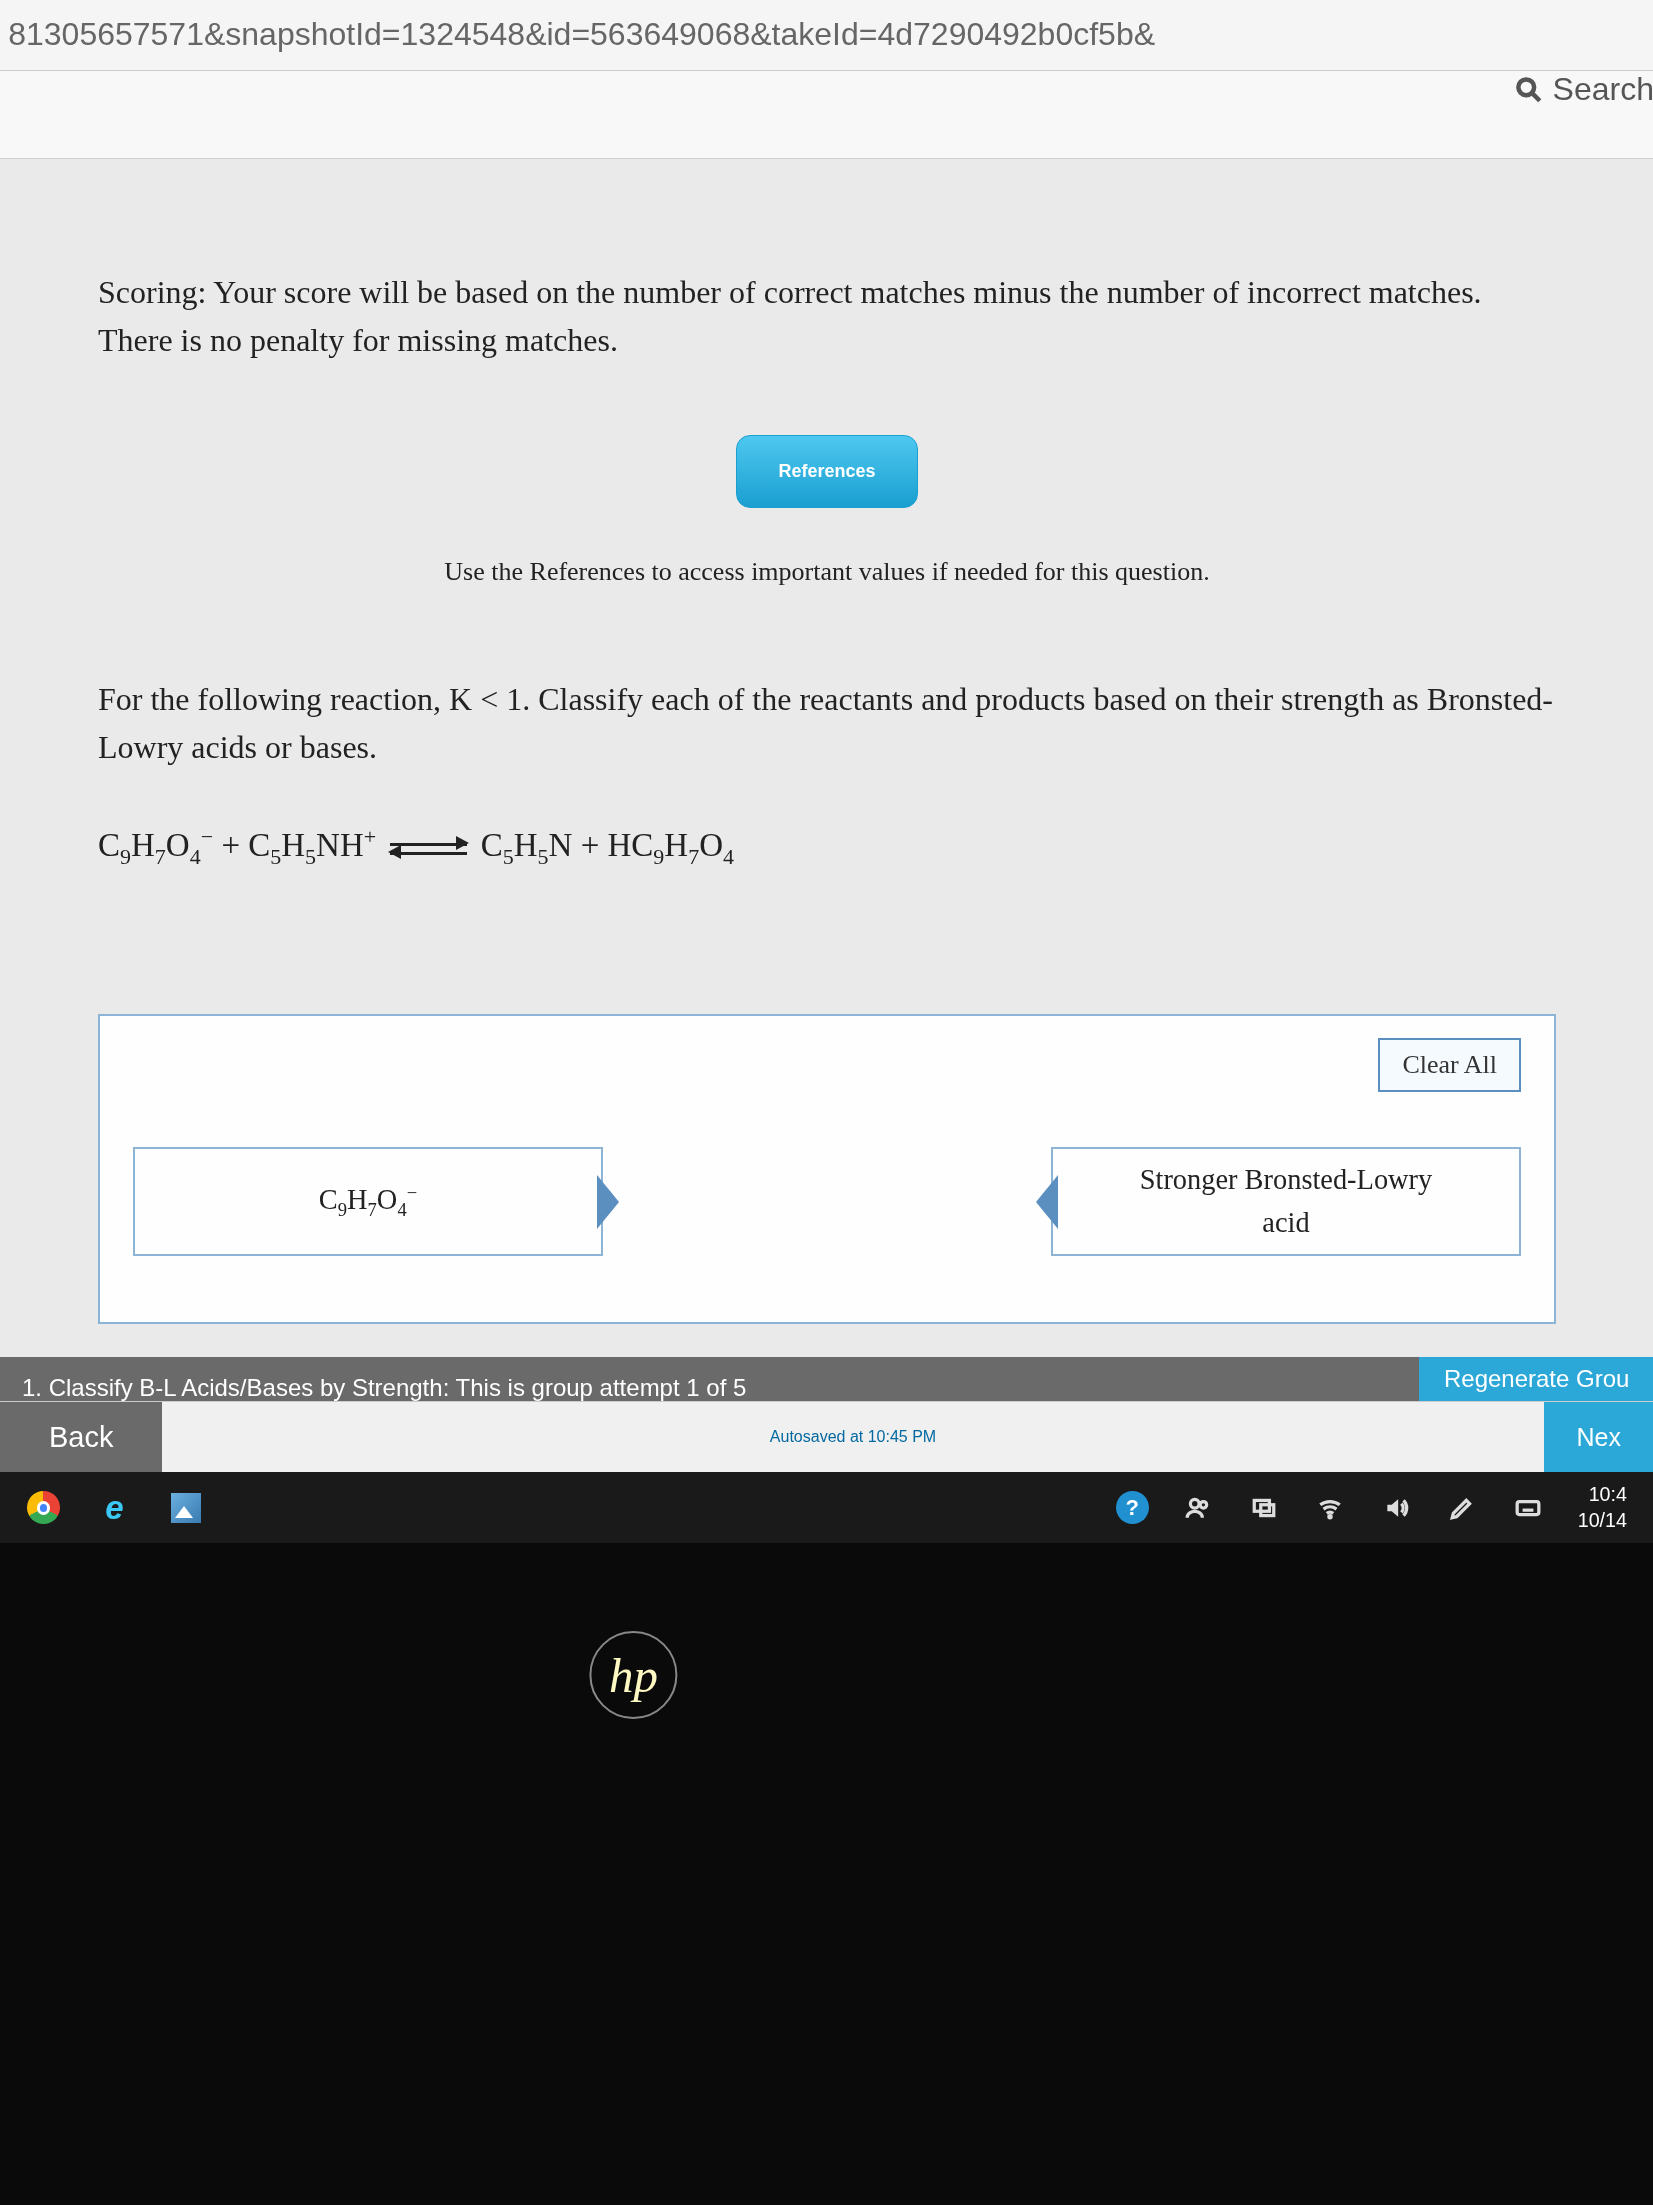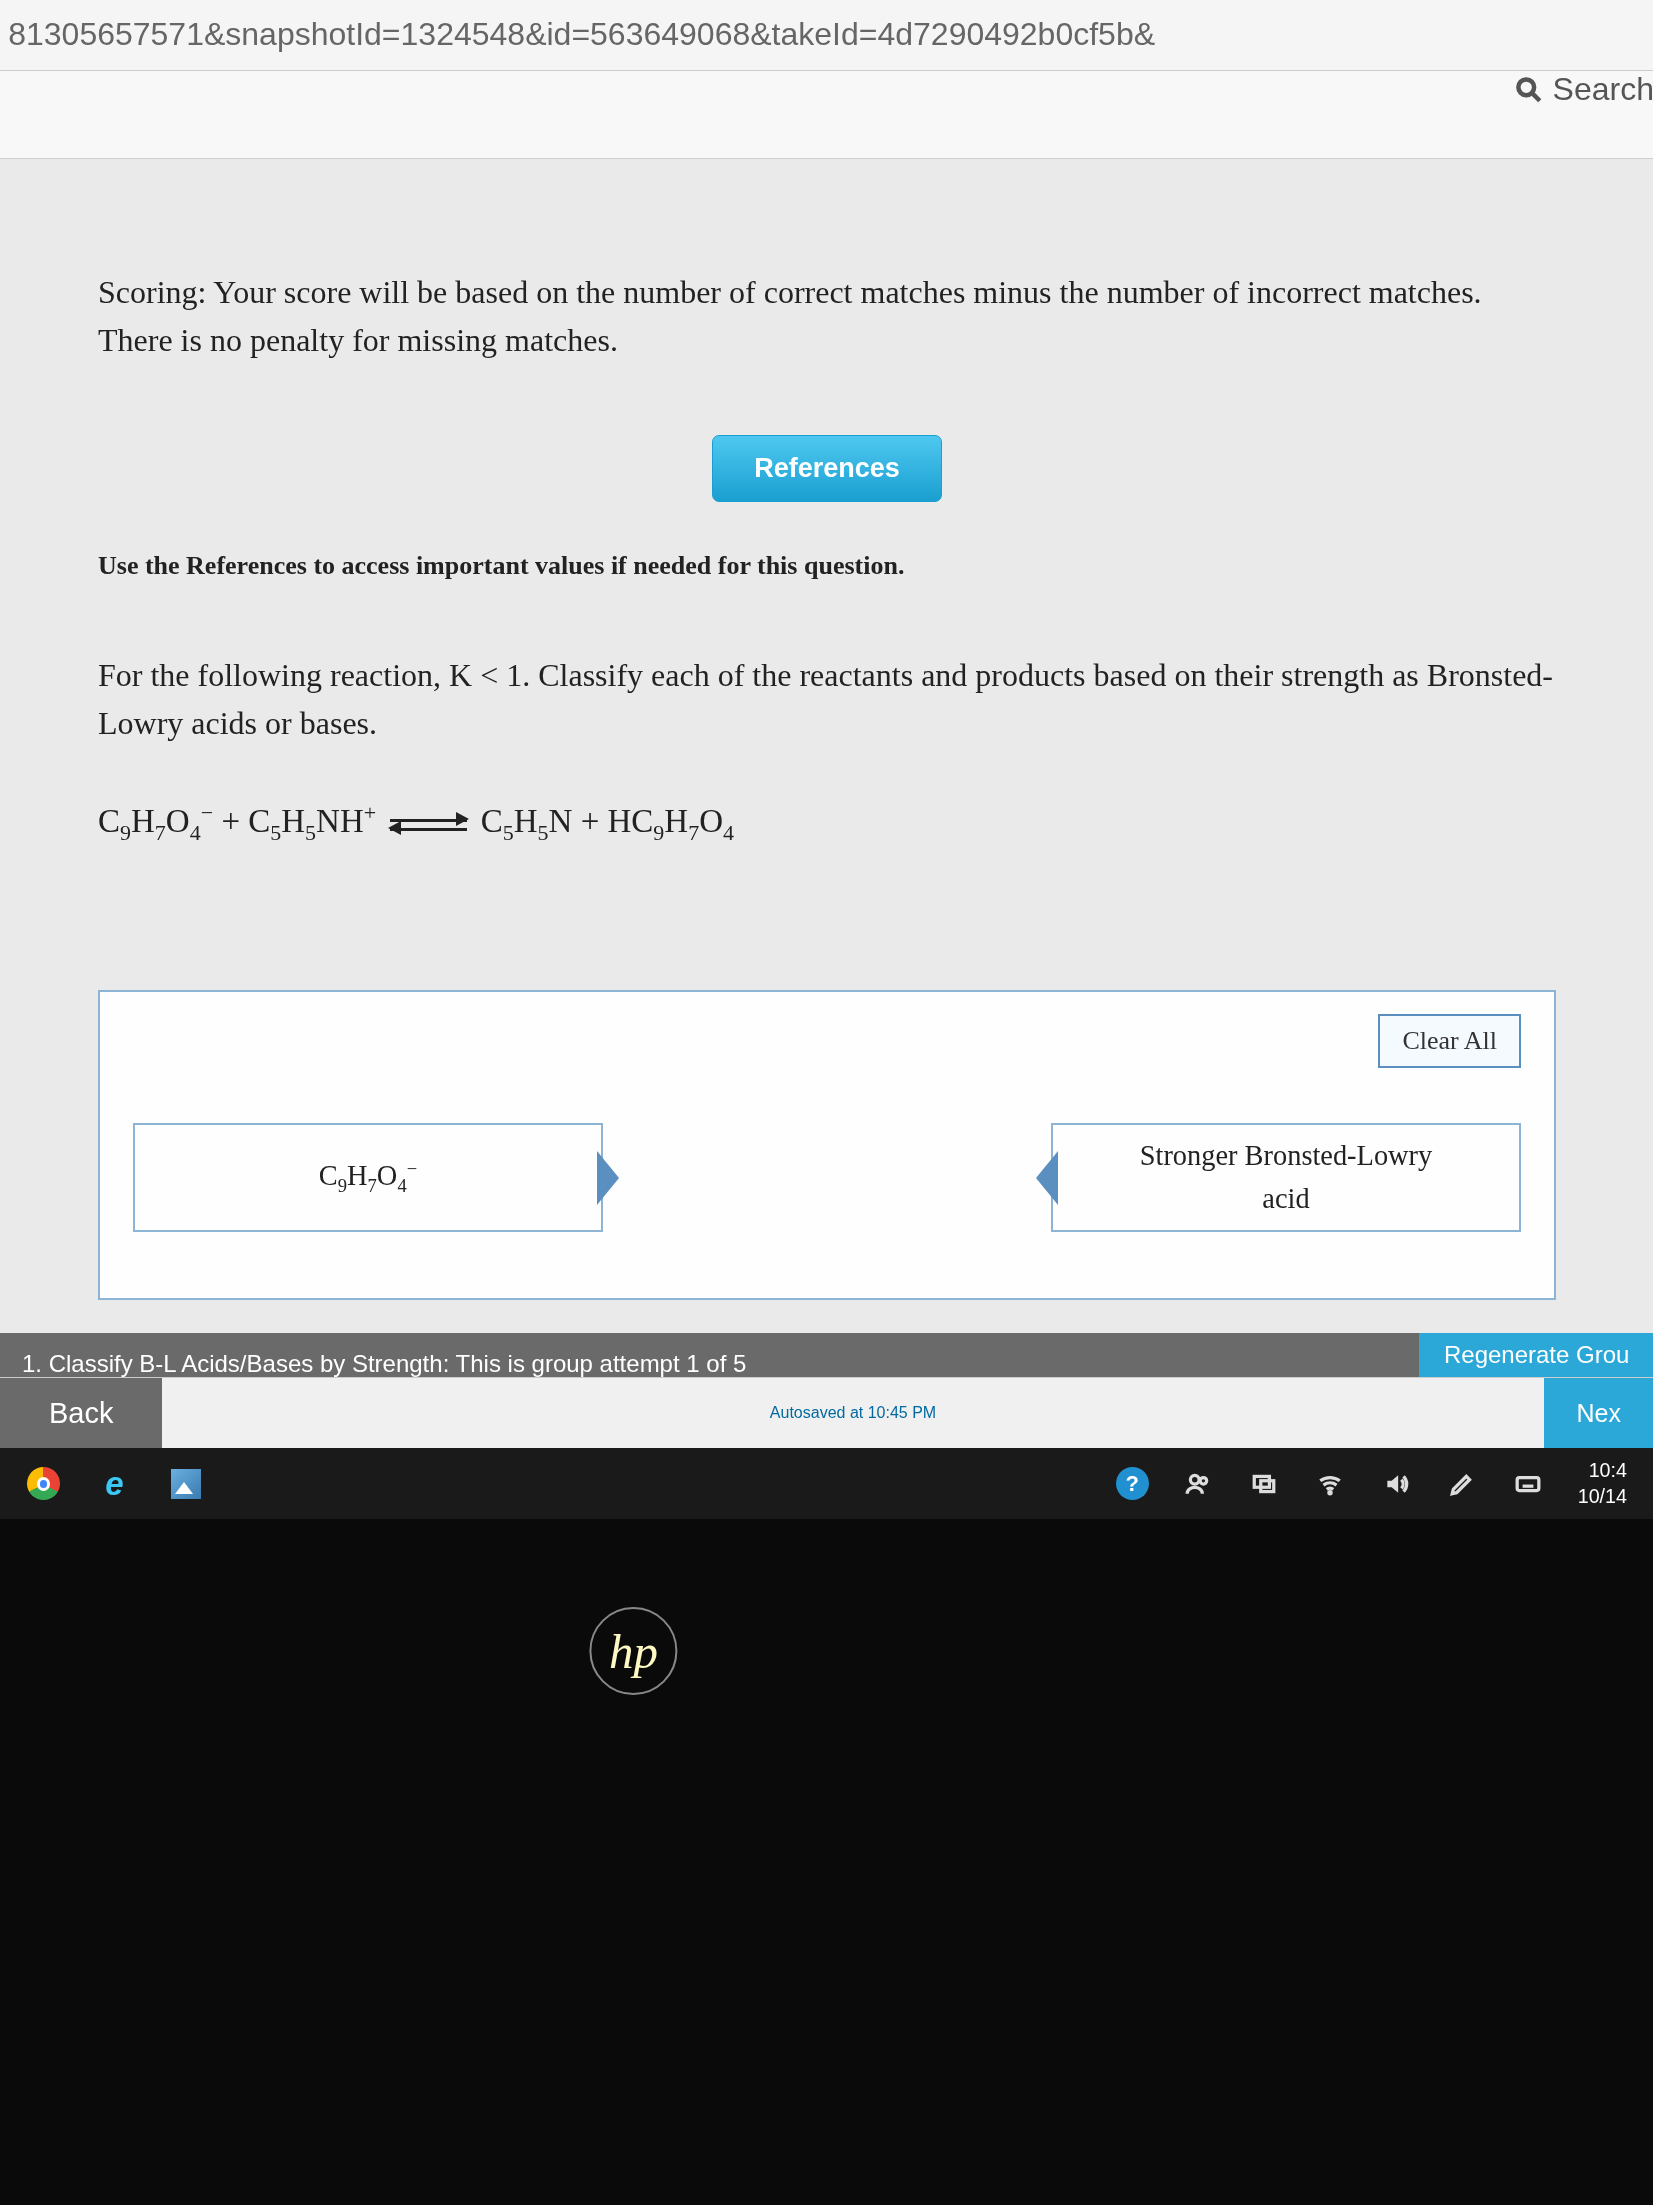--- a/index.html
+++ b/index.html
@@ -53,31 +53,32 @@
     .scoring-text {
       margin-bottom: 71px;
       font-size: 32px;
     }
     .references-btn {
       display: block;
       margin: 0 auto 44px auto;
       background: linear-gradient(#4ec8f0, #1a9fd0);
       color: #fff;
       border: 1.1px solid #1a9fd0;
-      border-radius: 7px;
-      padding: 17px 41px;
-      font-size: 27px;
+      border-radius: 14px;
+      padding: 25px 41px;
+      font-size: 18px;
       font-weight: bold;
       font-family: Arial, sans-serif;
       cursor: pointer;
     }
     .references-hint {
-      font-weight: bold;
+      text-align: center;
+      font-weight: normal;
       font-size: 26px;
-      margin-bottom: 66px;
+      margin-bottom: 84px;
     }
     .question-text {
       margin-bottom: 49px;
       font-size: 32px;
       margin-top: 36px;
     }
     .equation {
       font-size: 33px;
       margin-bottom: 142px;
       font-family: Georgia, serif;

